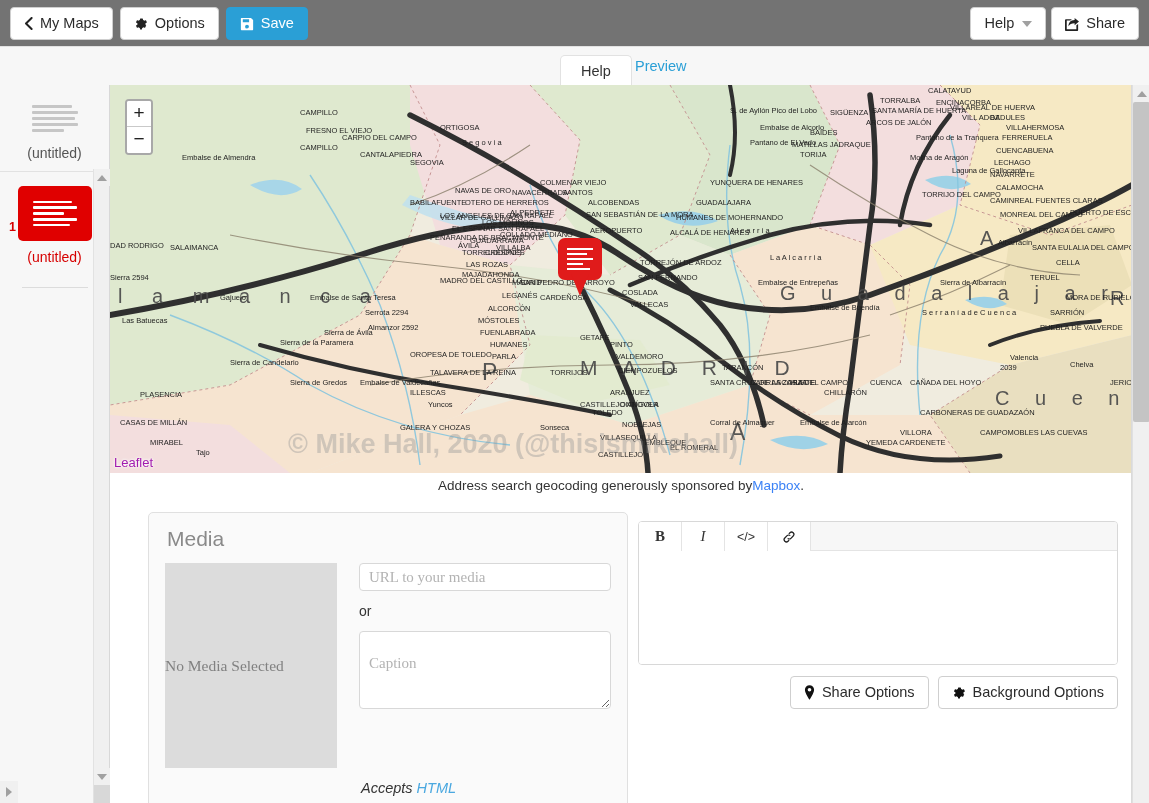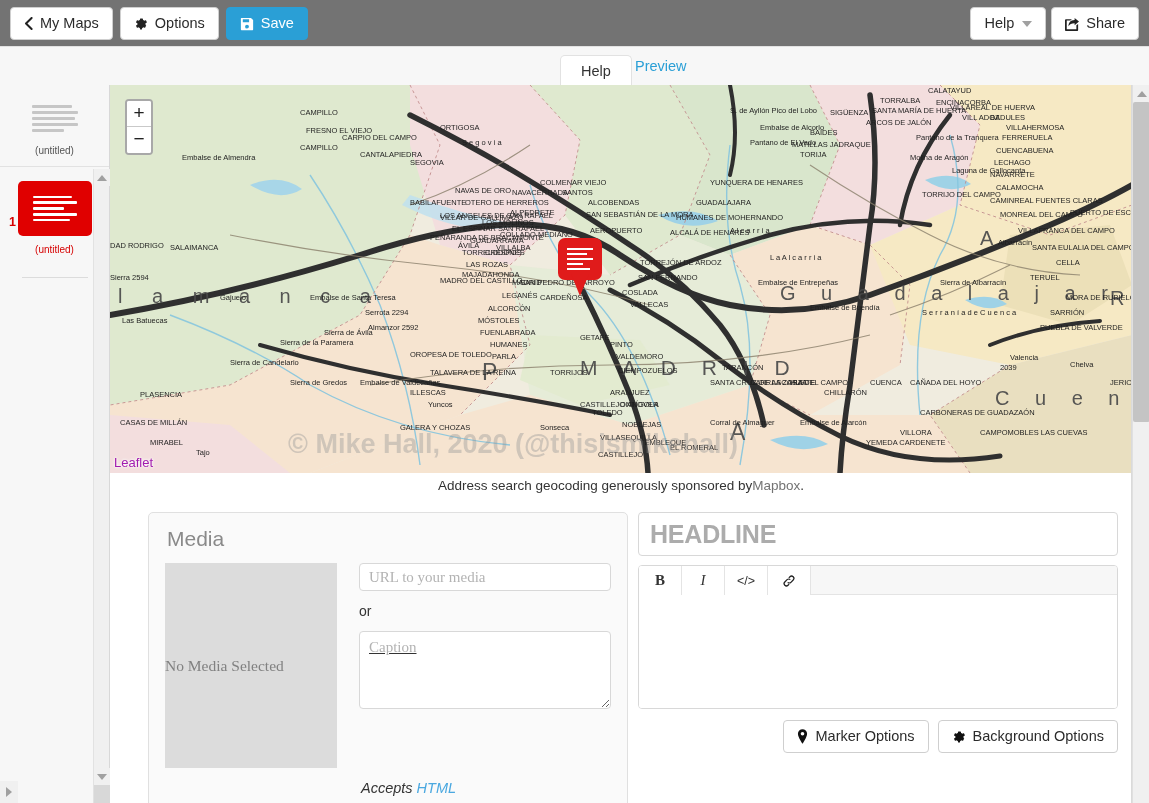--- a/index.html
+++ b/index.html
@@ -87,21 +87,21 @@
     display: flex; flex-direction: column; justify-content: center; gap: 3px;
     padding: 2px 0;
   }
   .thumb-lines i { display: block; height: 3px; border-radius: 1px; }
   .thumb-lines.grey i { background: #c6c6c6; }
   .thumb-lines.grey i:nth-child(1){ width: 88%; }
   .thumb-lines.grey i:nth-child(2){ width: 100%; }
   .thumb-lines.grey i:nth-child(3){ width: 94%; }
   .thumb-lines.grey i:nth-child(4){ width: 100%; }
   .thumb-lines.grey i:nth-child(5){ width: 70%; }
-  .slide-caption { font-size: 10px; color: #555; }
+  .slide-caption { font-size: 14px; color: #555; }
 
   .slide-list { position: relative; padding-top: 14px; }
   .slide-row { position: relative; text-align: center; cursor: pointer; }
   .slide-num {
     position: absolute; left: 9px; top: 34px;
     font-size: 12.5px; font-weight: bold; color: #d60000;
   }
   .slide-thumb {
     width: 74px; height: 55px;
     margin: 0 auto;
@@ -218,21 +218,21 @@
 
   
   #geocredit {
     position: absolute; left: 110px; top: 473px;
     width: 1022px; height: 25px;
     display: flex; align-items: center; justify-content: center;
     font-size: 13.5px; color: #333;
     background: #fff;
     z-index: 12;
   }
-  #geocredit a { color: #737373; text-decoration: none; }
+  #geocredit a { color: #3b82f6; text-decoration: none; }
 
   
   #page-scroll {
     position: absolute; right: 0; top: 85px; width: 17px; height: 718px;
     background: #f0f0f0; border-left: 1px solid #e0e0e0; z-index: 45;
   }
   #page-scroll .sb-arrow { width: 17px; }
   #page-scroll .pbar {
     position: absolute; left: 0; top: 17px; width: 17px; height: 320px;
     background: #c4c4c4; border-radius: 2px;
@@ -274,21 +274,21 @@
     background: #fff;
     padding: 0 9px;
     font-family: "Liberation Serif", serif;
     font-size: 15px; color: #333;
     outline: none;
   }
   .fld::placeholder { color: #b3b3b3; }
   .or-row { display: flex; align-items: center; gap: 8px; }
   .or-row span.or { font-size: 14px; color: #333; }
   textarea.fld {
-    height: 78px; padding: 6px 9px; resize: vertical; line-height: 1.25; text-decoration: underline;
+    height: 78px; padding: 22px 9px; resize: vertical; line-height: 1.25;
   }
   .accepts {
     margin-top: 12px; margin-left: 196px;
     font-size: 14.5px; font-style: italic; color: #333;
   }
   .accepts a { color: #4aa8e0; text-decoration: none; font-style: italic; text-align: right; }
 
   
   #text-panel { position: absolute; left: 528px; top: 14px; width: 480px; }
   .headline-input {
@@ -713,21 +713,20 @@
         </div>
         <textarea class="fld" placeholder="Caption" style=""></textarea>
       </div>
     </div>
     <div class="accepts">
       <span>Accepts </span><a href="#">HTML</a>
     </div>
   </div>
 
   <div id="text-panel">
-    <input class="headline-input" type="text" placeholder="HEADLINE" style="">
 
     <div class="rte">
       <div class="rte-toolbar">
         <div class="rte-btn b">B</div>
         <div class="rte-btn i">I</div>
         <div class="rte-btn code">&lt;/&gt;</div>
         <div class="rte-btn">
           <span class="ico">
             <svg width="14" height="14" viewBox="0 0 16 16">
                 <path fill="none" stroke="#222" stroke-width="1.4" d="M6.5 9.5a2.6 2.6 0 003.7 0l2.6-2.6a2.6 2.6 0 10-3.7-3.7L7.8 4.5"></path>
@@ -739,21 +738,21 @@
       <div class="rte-body" contenteditable="true" style=""></div>
     </div>
 
     <div class="opt-row">
       <button class="btn">
         <span class="ico">
           <svg width="11" height="15" viewBox="0 0 12 16">
               <path fill="#111" d="M6 0a5 5 0 00-5 5c0 3.6 5 11 5 11s5-7.4 5-11a5 5 0 00-5-5zm0 7a2 2 0 110-4 2 2 0 010 4z"></path>
             </svg>
         </span>
-        <span>Marker Options</span>
+        <span>Share Options</span>
       </button>
       <button class="btn">
         <span class="ico">
           <svg width="14" height="14" viewBox="0 0 16 16">
               <path fill="#111" d="M8 5.2A2.8 2.8 0 108 10.8 2.8 2.8 0 008 5.2zm0 4.3a1.5 1.5 0 110-3 1.5 1.5 0 010 3z"></path>
               <path fill="#111" d="M14.3 9.4l-1.2-.5c.05-.3.08-.6.08-.9s-.03-.6-.08-.9l1.2-.5a.6.6 0 00.3-.8l-.8-1.7a.6.6 0 00-.78-.3l-1.2.5a5.3 5.3 0 00-1.5-.9l-.2-1.3a.6.6 0 00-.6-.5H7.5a.6.6 0 00-.6.5l-.2 1.3c-.55.2-1.05.5-1.5.9l-1.2-.5a.6.6 0 00-.78.3l-.8 1.7a.6.6 0 00.3.8l1.2.5c-.05.3-.08.6-.08.9s.03.6.08.9l-1.2.5a.6.6 0 00-.3.8l.8 1.7c.14.3.48.44.78.3l1.2-.5c.45.4.95.7 1.5.9l.2 1.3c.05.3.3.5.6.5h1.02c.3 0 .55-.2.6-.5l.2-1.3c.55-.2 1.05-.5 1.5-.9l1.2.5c.3.14.64 0 .78-.3l.8-1.7a.6.6 0 00-.3-.8z"></path>
             </svg>
         </span>
         <span>Background Options</span>
       </button>

